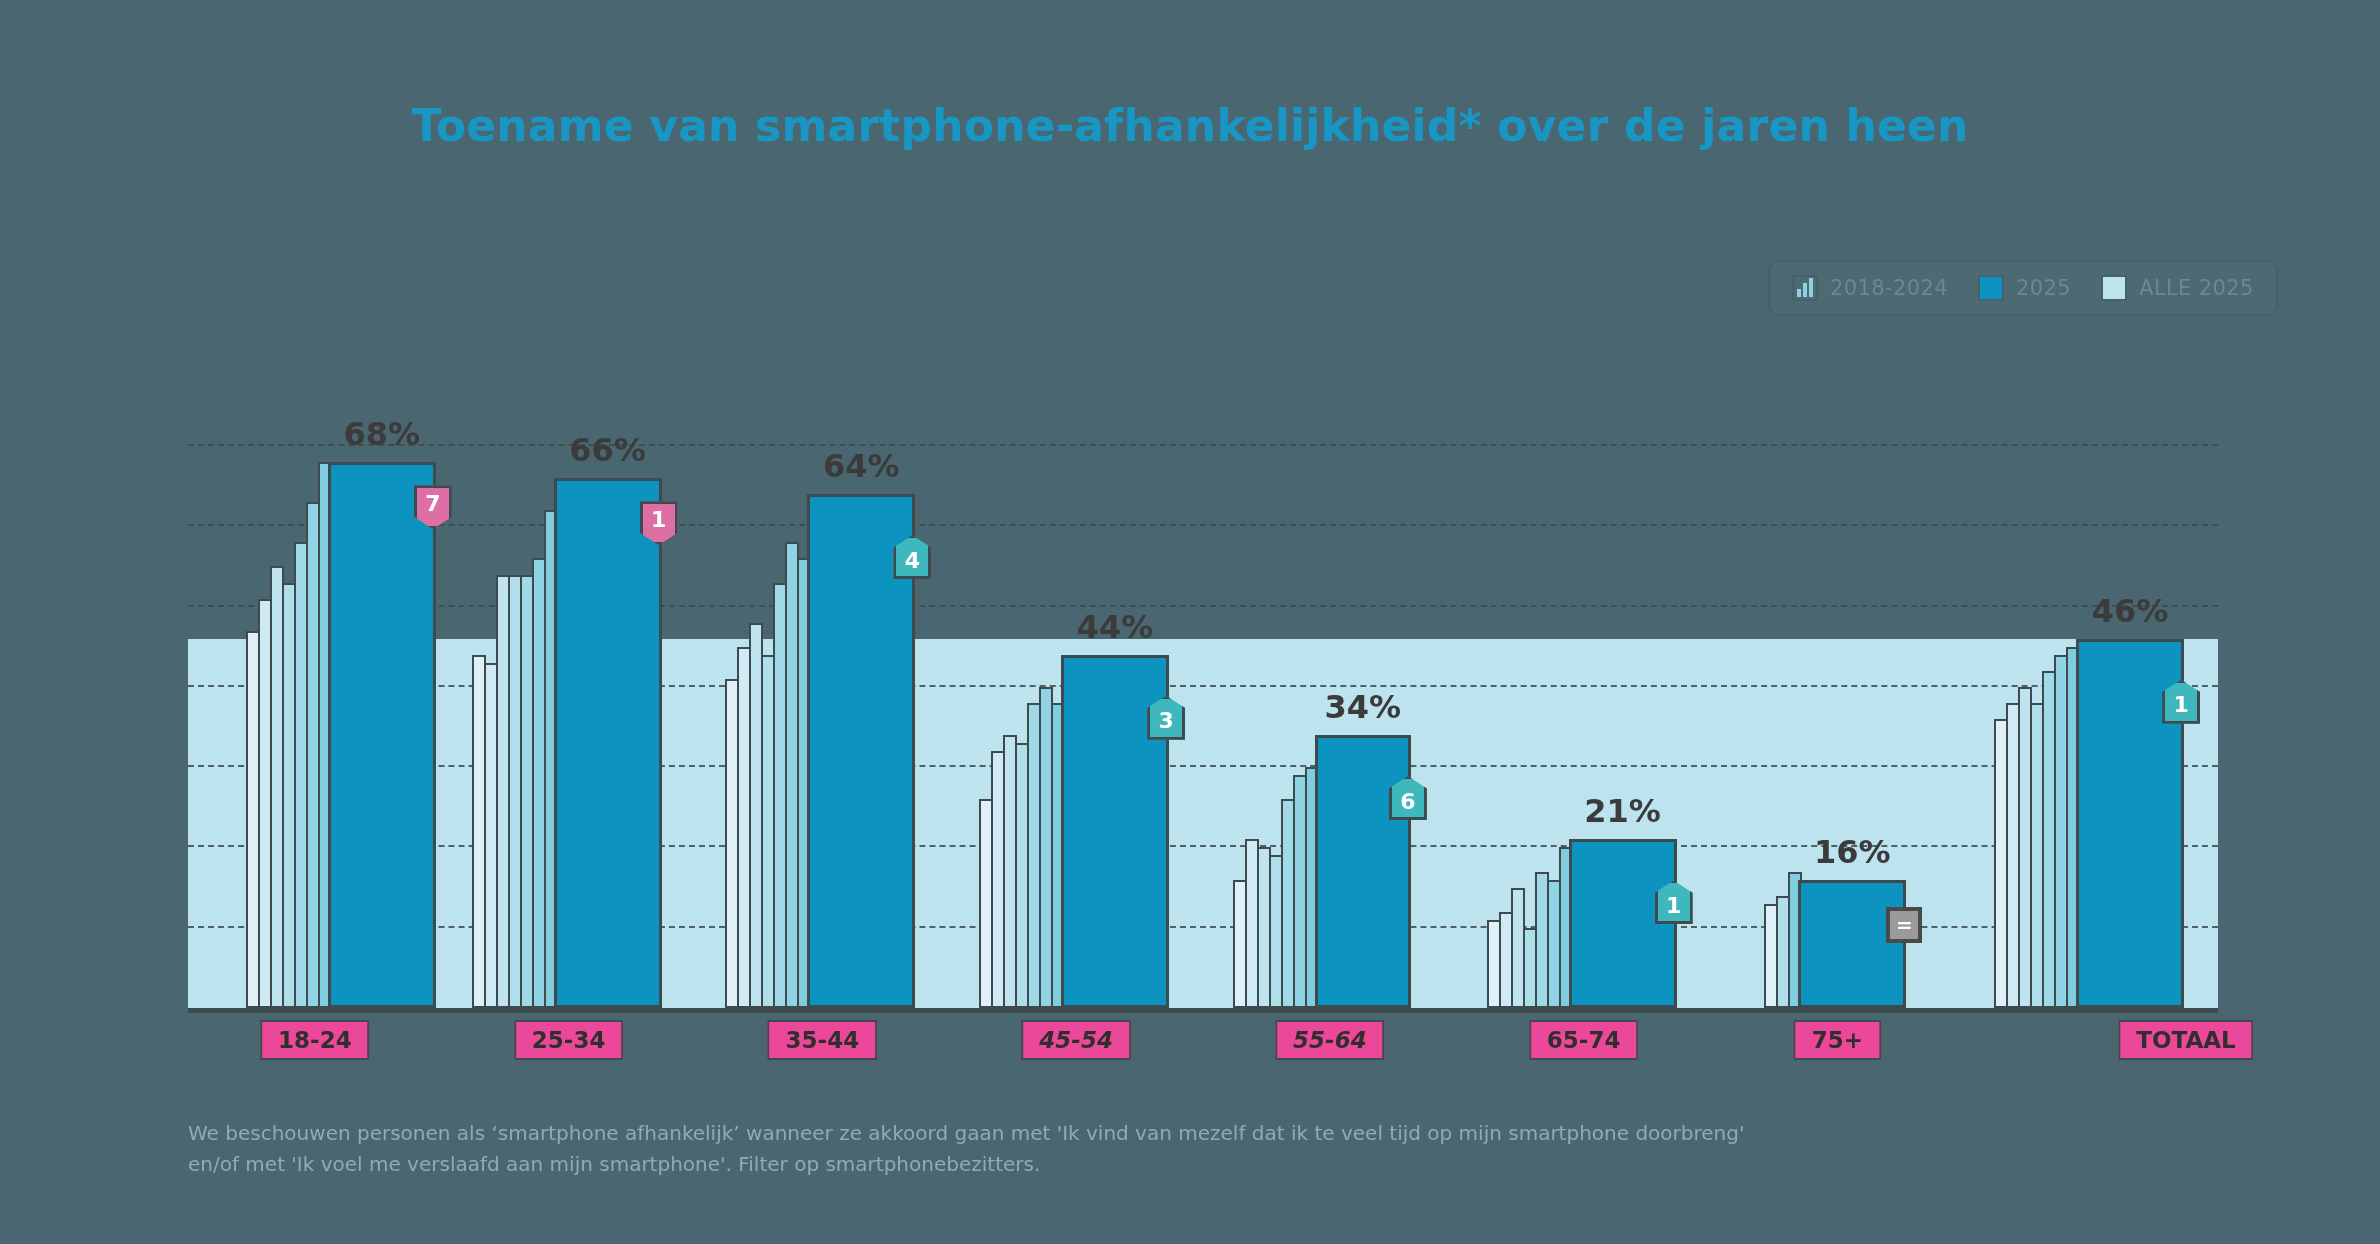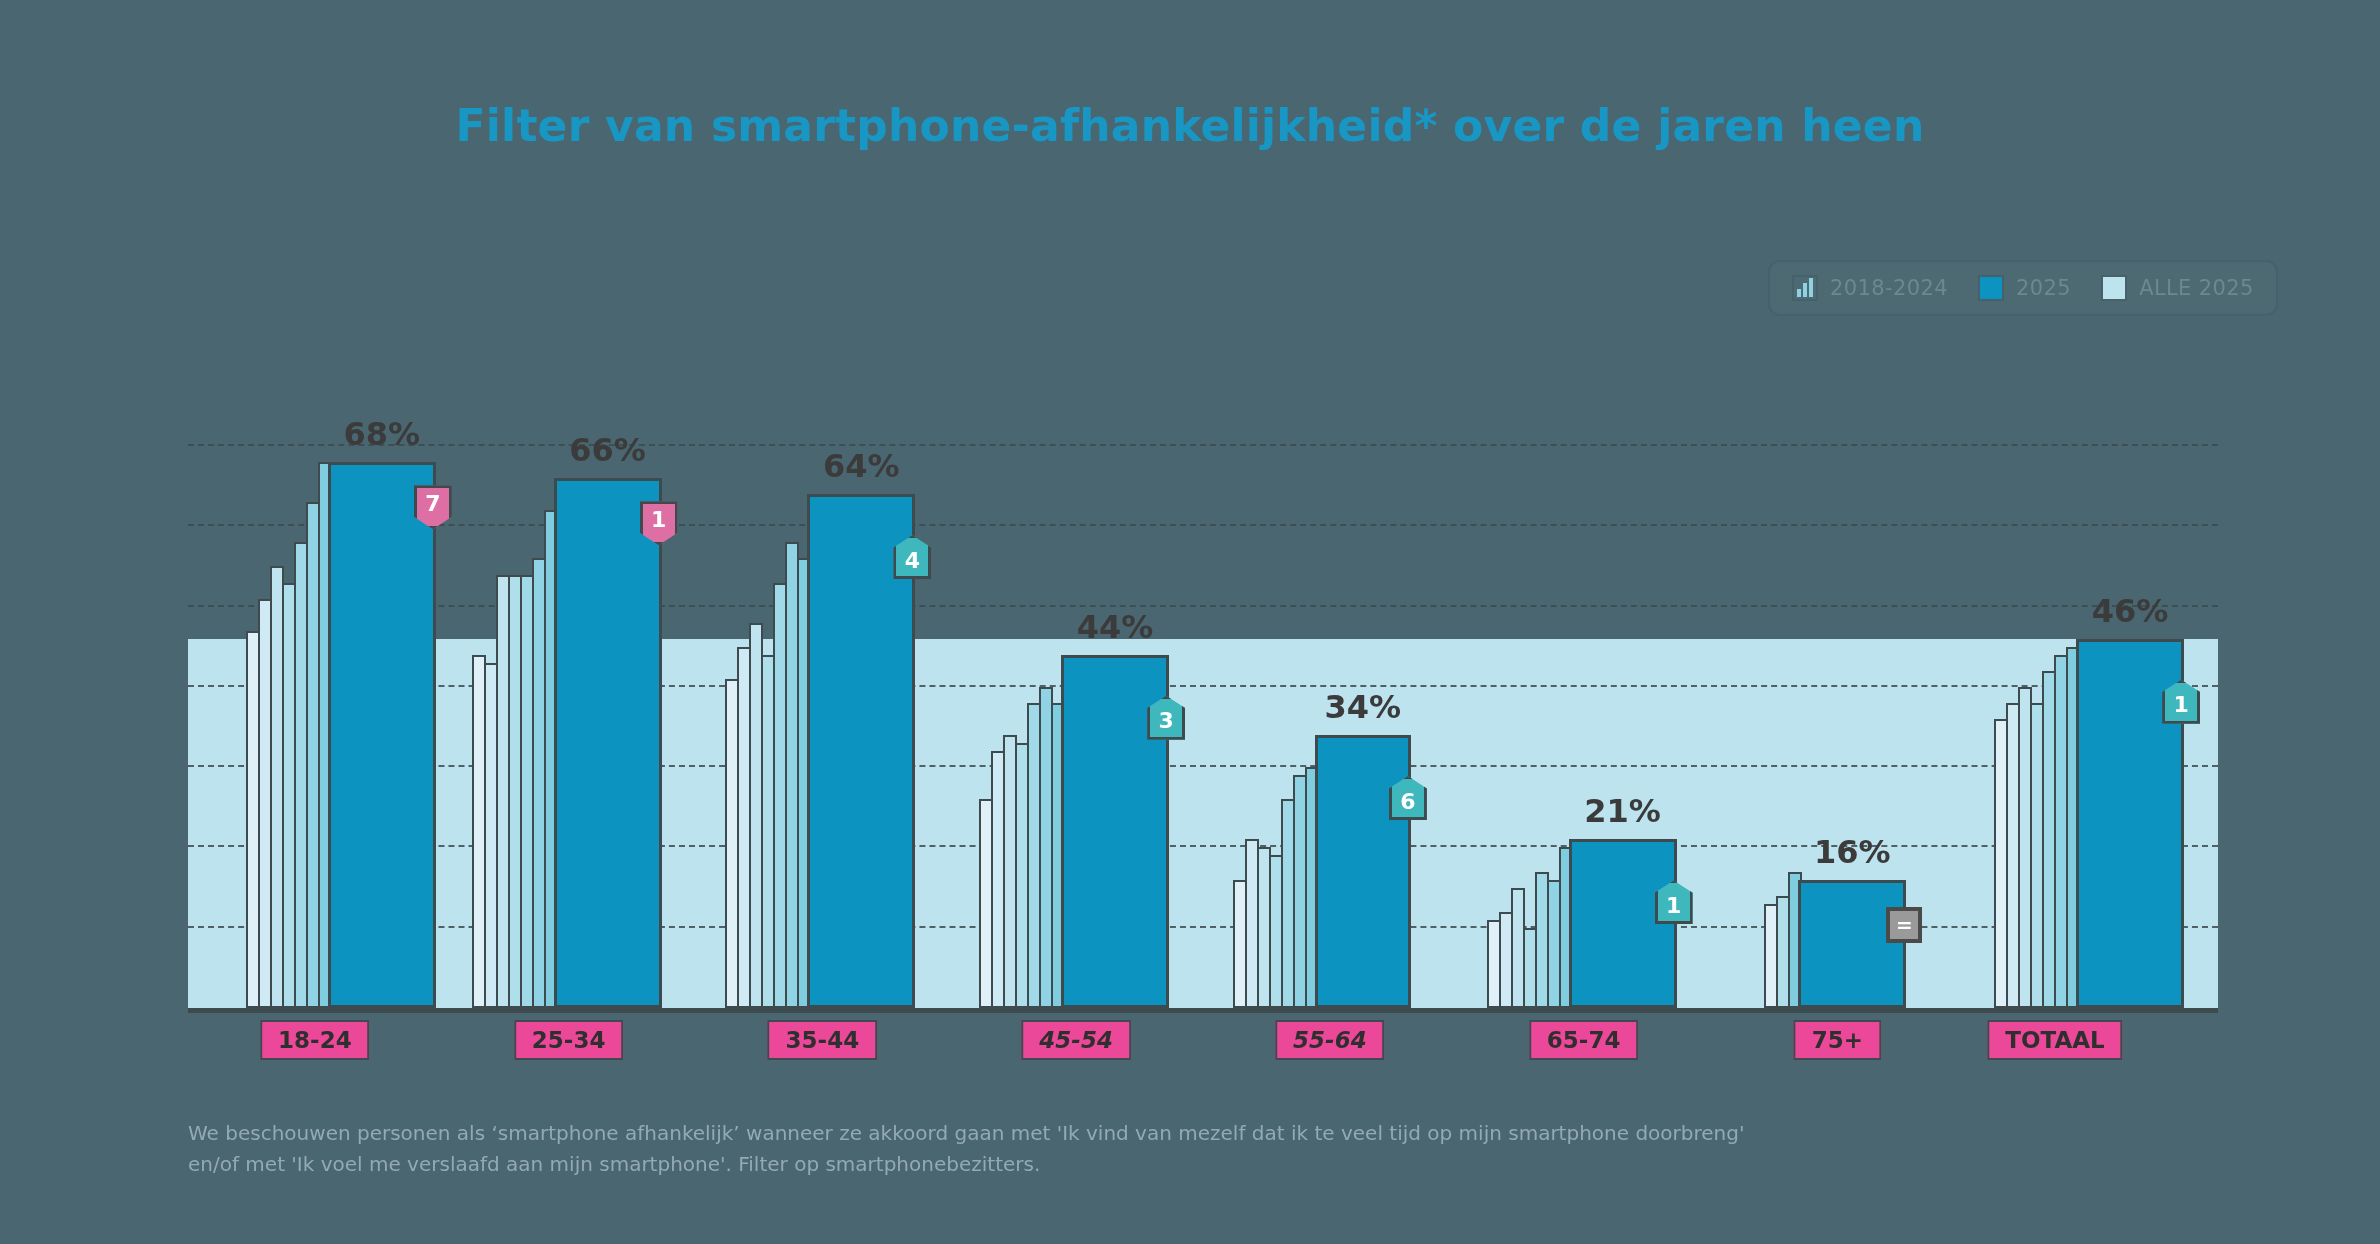--- a/index.html
+++ b/index.html
@@ -149,21 +149,21 @@
     position:absolute;left:188px;top:1118px;width:1560px;
     color:#93aab3;font-size:20px;line-height:1.55;
     font-family:"DejaVu Sans",sans-serif;
   }
 </style>
 </head>
 <body>
 
 <div id="page">
 
-  <div class="title">Filter van smartphone-afhankelijkheid* over de jaren heen</div>
+  <div class="title">Toename van smartphone-afhankelijkheid* over de jaren heen</div>
 
   <div class="legend">
     <div class="legend-item">
       <span class="minibars">
           <i></i>
           <i></i>
           <i></i>
         </span>
       <span class="legend-label">2018-2024</span>
     </div>
@@ -294,21 +294,21 @@
   </div>
 
   <div class="xlabels" id="xlabels">
       <div class="xlabel" style="left: 126.875px;">18-24</div>
       <div class="xlabel" style="left: 380.625px;">25-34</div>
       <div class="xlabel" style="left: 634.375px;">35-44</div>
       <div class="xlabel" style="left: 888.125px; font-style: italic;">45-54</div>
       <div class="xlabel" style="left: 1141.88px; font-style: italic;">55-64</div>
       <div class="xlabel" style="left: 1395.62px;">65-74</div>
       <div class="xlabel" style="left: 1649.38px;">75+</div>
-      <div class="xlabel" style="left: 1867px;">TOTAAL</div>
+      <div class="xlabel" style="left: 1998px;">TOTAAL</div>
     </div>
 
   <div class="footnote">
     <span>We beschouwen personen als ‘smartphone afhankelijk’ wanneer ze akkoord gaan met 'Ik vind van mezelf dat ik te veel tijd op mijn smartphone doorbreng'</span>
     <span>en/of met 'Ik voel me verslaafd aan mijn smartphone'. Filter op smartphonebezitters.</span>
   </div>
 
 </div>
 
 </body></html>

